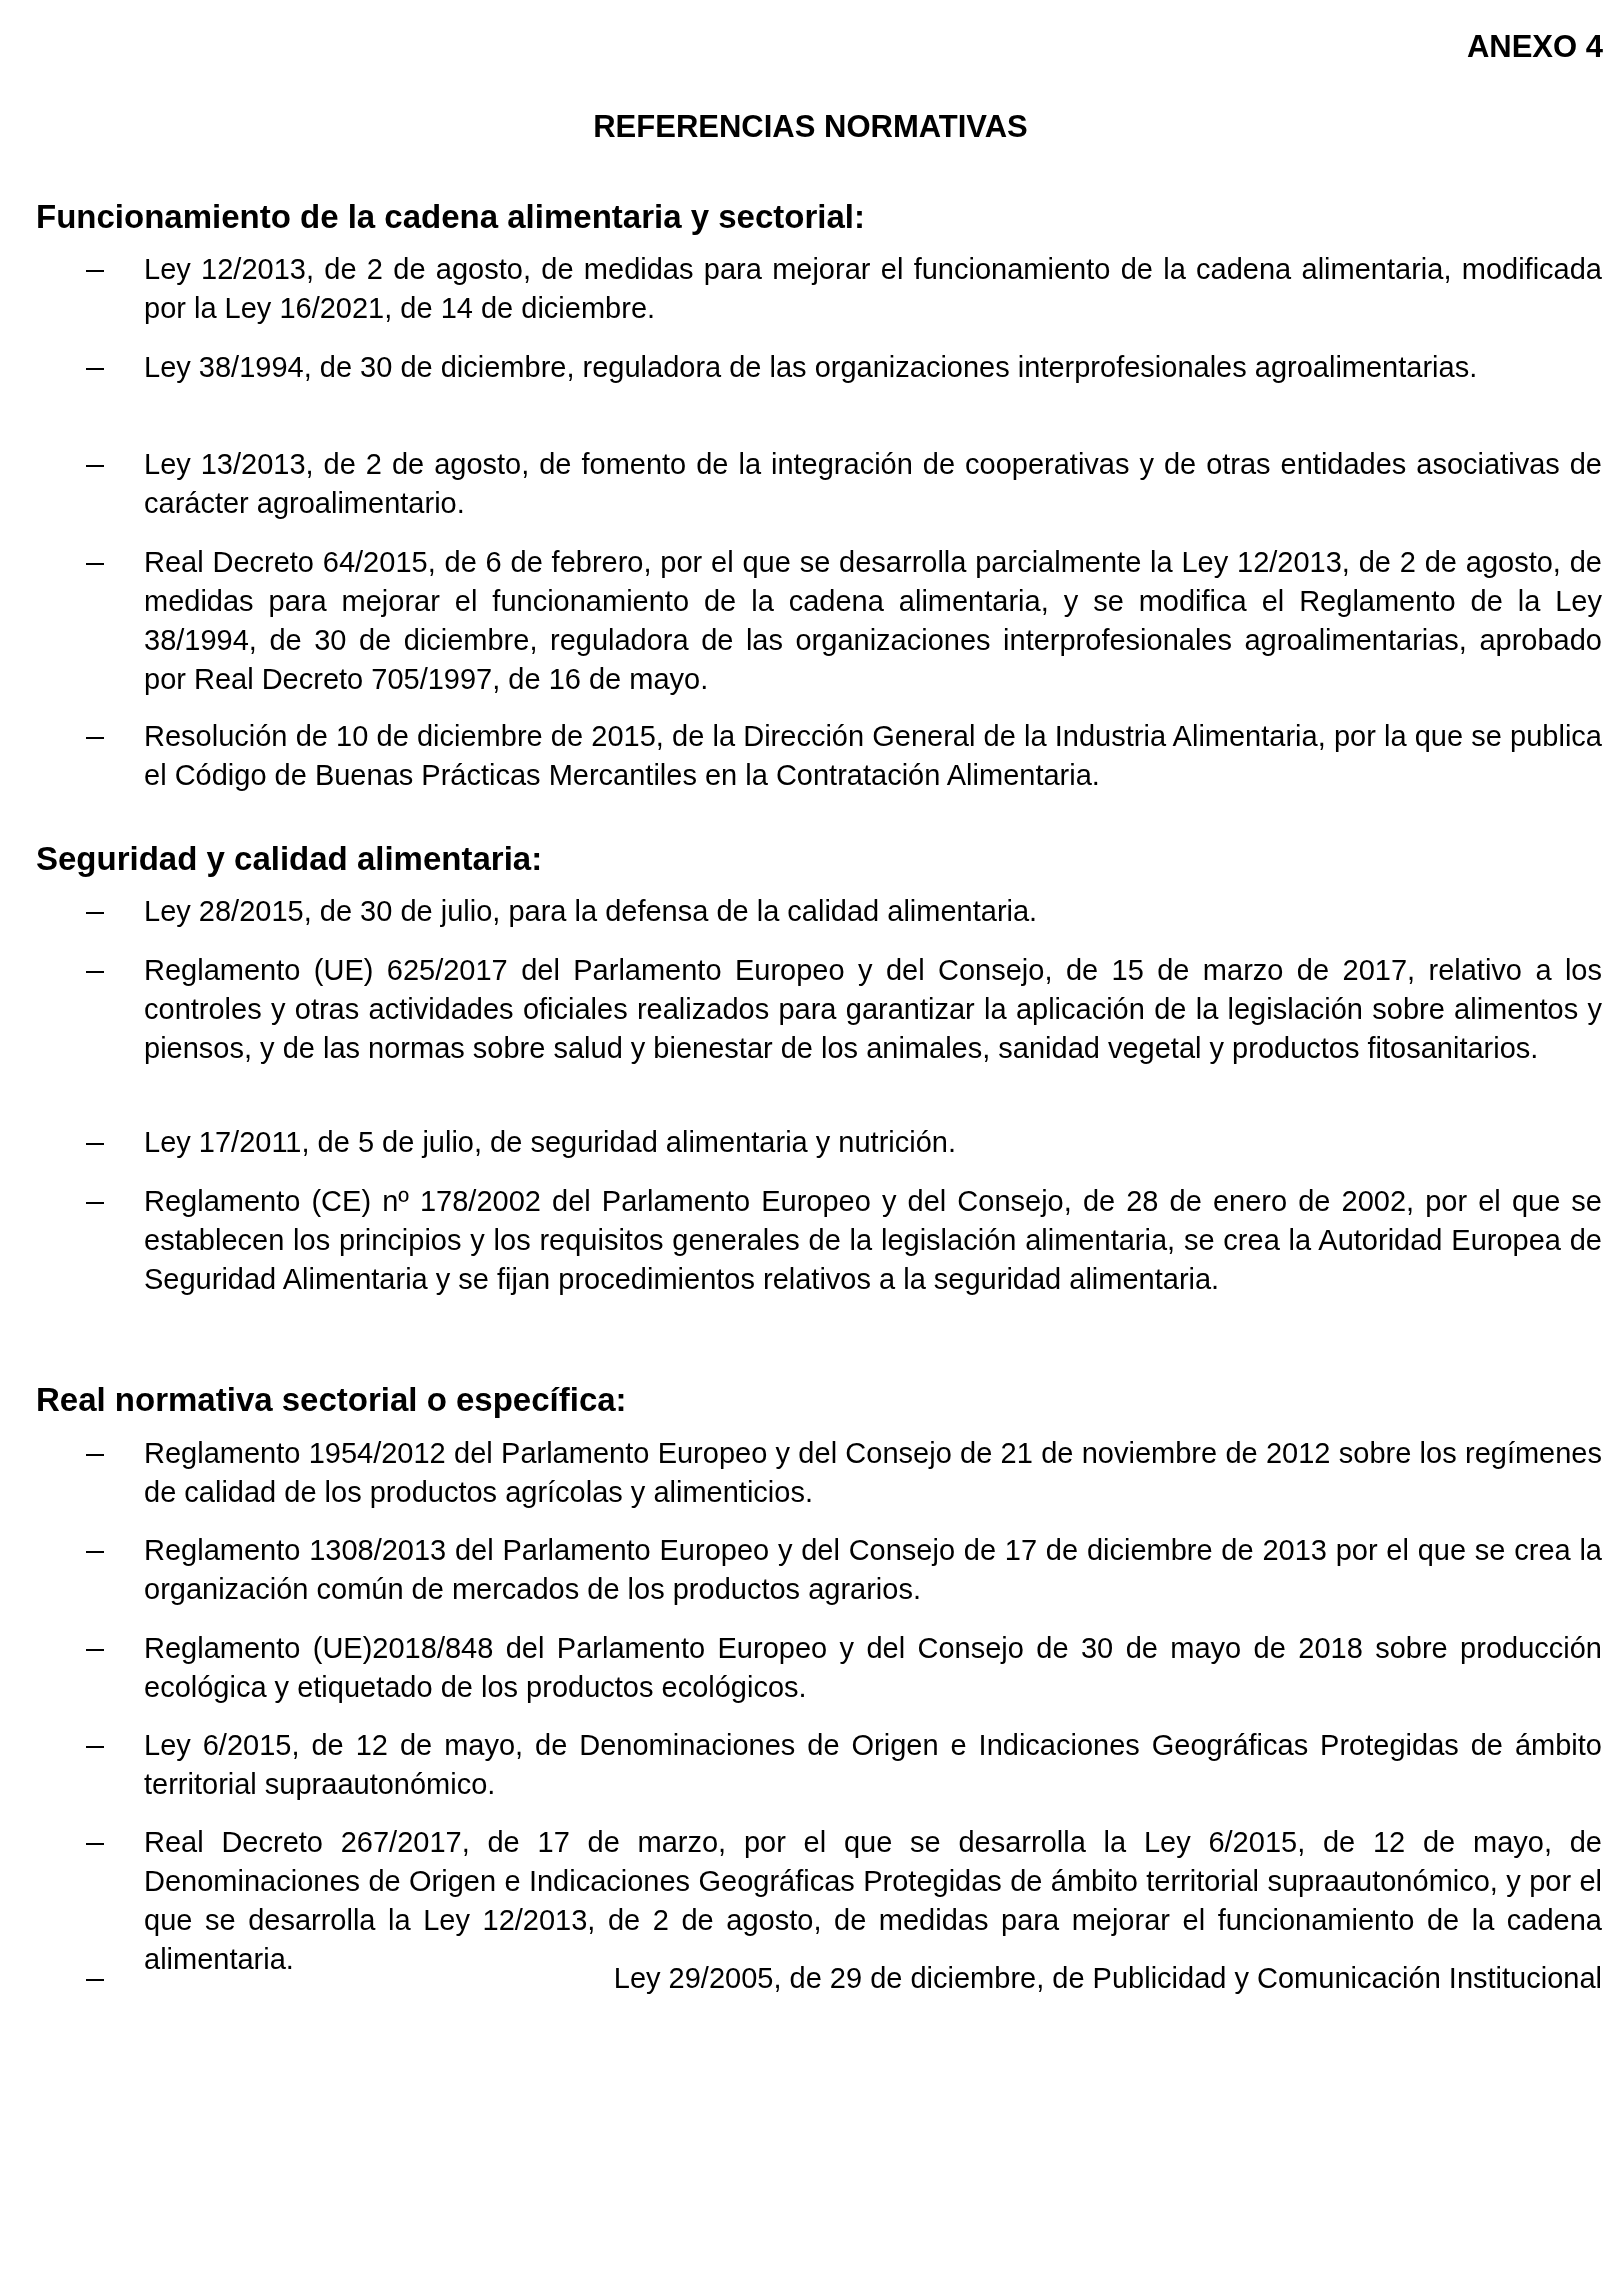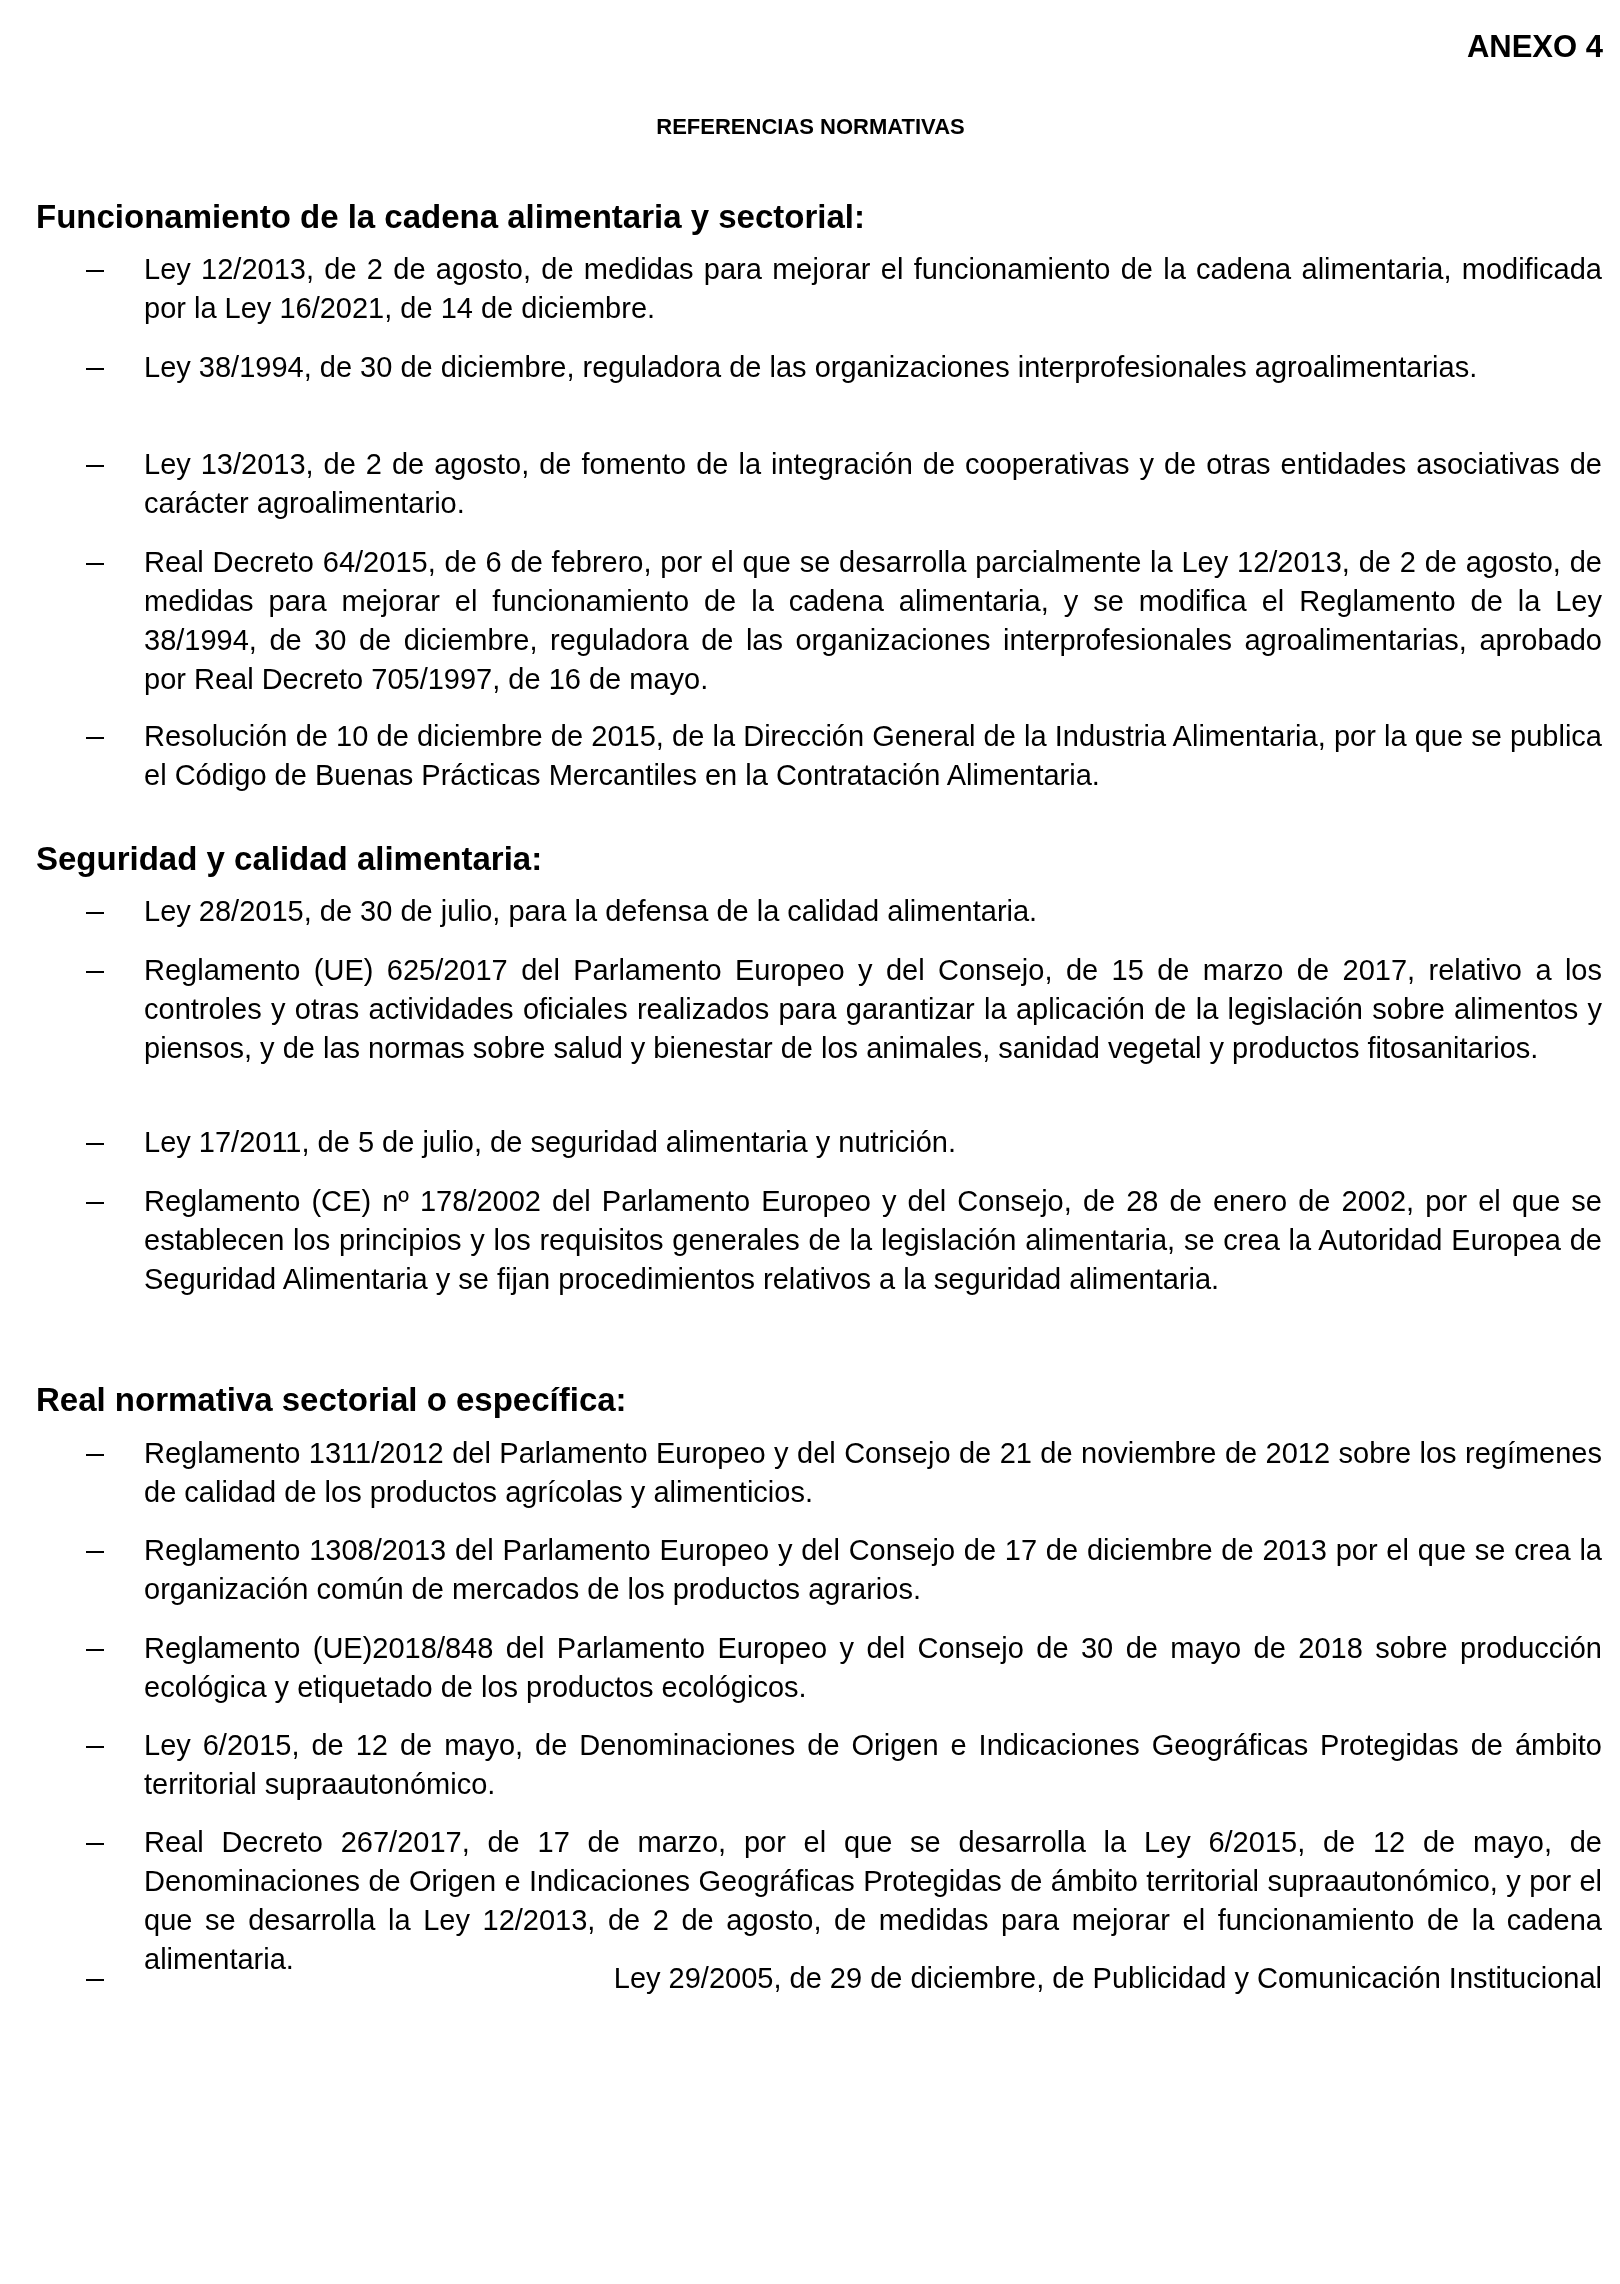--- a/index.html
+++ b/index.html
@@ -24,21 +24,21 @@
       font-weight: bold;
       font-size: 31px;
       line-height: 38px;
     }
     .title {
       position: absolute;
       left: 0; right: 0;
       top: 92px;
       text-align: center;
       font-weight: bold;
-      font-size: 22px;
+      font-size: 31px;
       line-height: 38px;
     }
     .section-heading {
       position: absolute;
       left: 28px;
       font-weight: bold;
       font-size: 33px;
       line-height: 39px;
       margin: 8px;
     }
@@ -113,21 +113,21 @@
   </div>
   <div class="item" style="top:1166px;">
     <span class="dash"></span>
     <p class="item-text">Reglamento (CE) nº 178/2002 del Parlamento Europeo y del Consejo, de 28 de enero de 2002, por el que se establecen los principios y los requisitos generales de la legislación alimentaria, se crea la Autoridad Europea de Seguridad Alimentaria y se fijan procedimientos relativos a la seguridad alimentaria.</p>
   </div>
 
   <h2 class="section-heading" style="top:1356px;">Real normativa sectorial o específica:</h2>
 
   <div class="item" style="top:1418px;">
     <span class="dash"></span>
-    <p class="item-text">Reglamento 1311/2012 del Parlamento Europeo y del Consejo de 21 de noviembre de 2012 sobre los regímenes de calidad de los productos agrícolas y alimenticios.</p>
+    <p class="item-text">Reglamento 1954/2012 del Parlamento Europeo y del Consejo de 21 de noviembre de 2012 sobre los regímenes de calidad de los productos agrícolas y alimenticios.</p>
   </div>
   <div class="item" style="top:1515px;">
     <span class="dash"></span>
     <p class="item-text">Reglamento 1308/2013 del Parlamento Europeo y del Consejo de 17 de diciembre de 2013 por el que se crea la organización común de mercados de los productos agrarios.</p>
   </div>
   <div class="item" style="top:1613px;">
     <span class="dash"></span>
     <p class="item-text">Reglamento (UE)2018/848 del Parlamento Europeo y del Consejo de 30 de mayo de 2018 sobre producción ecológica y etiquetado de los productos ecológicos.</p>
   </div>
   <div class="item" style="top:1710px;">

